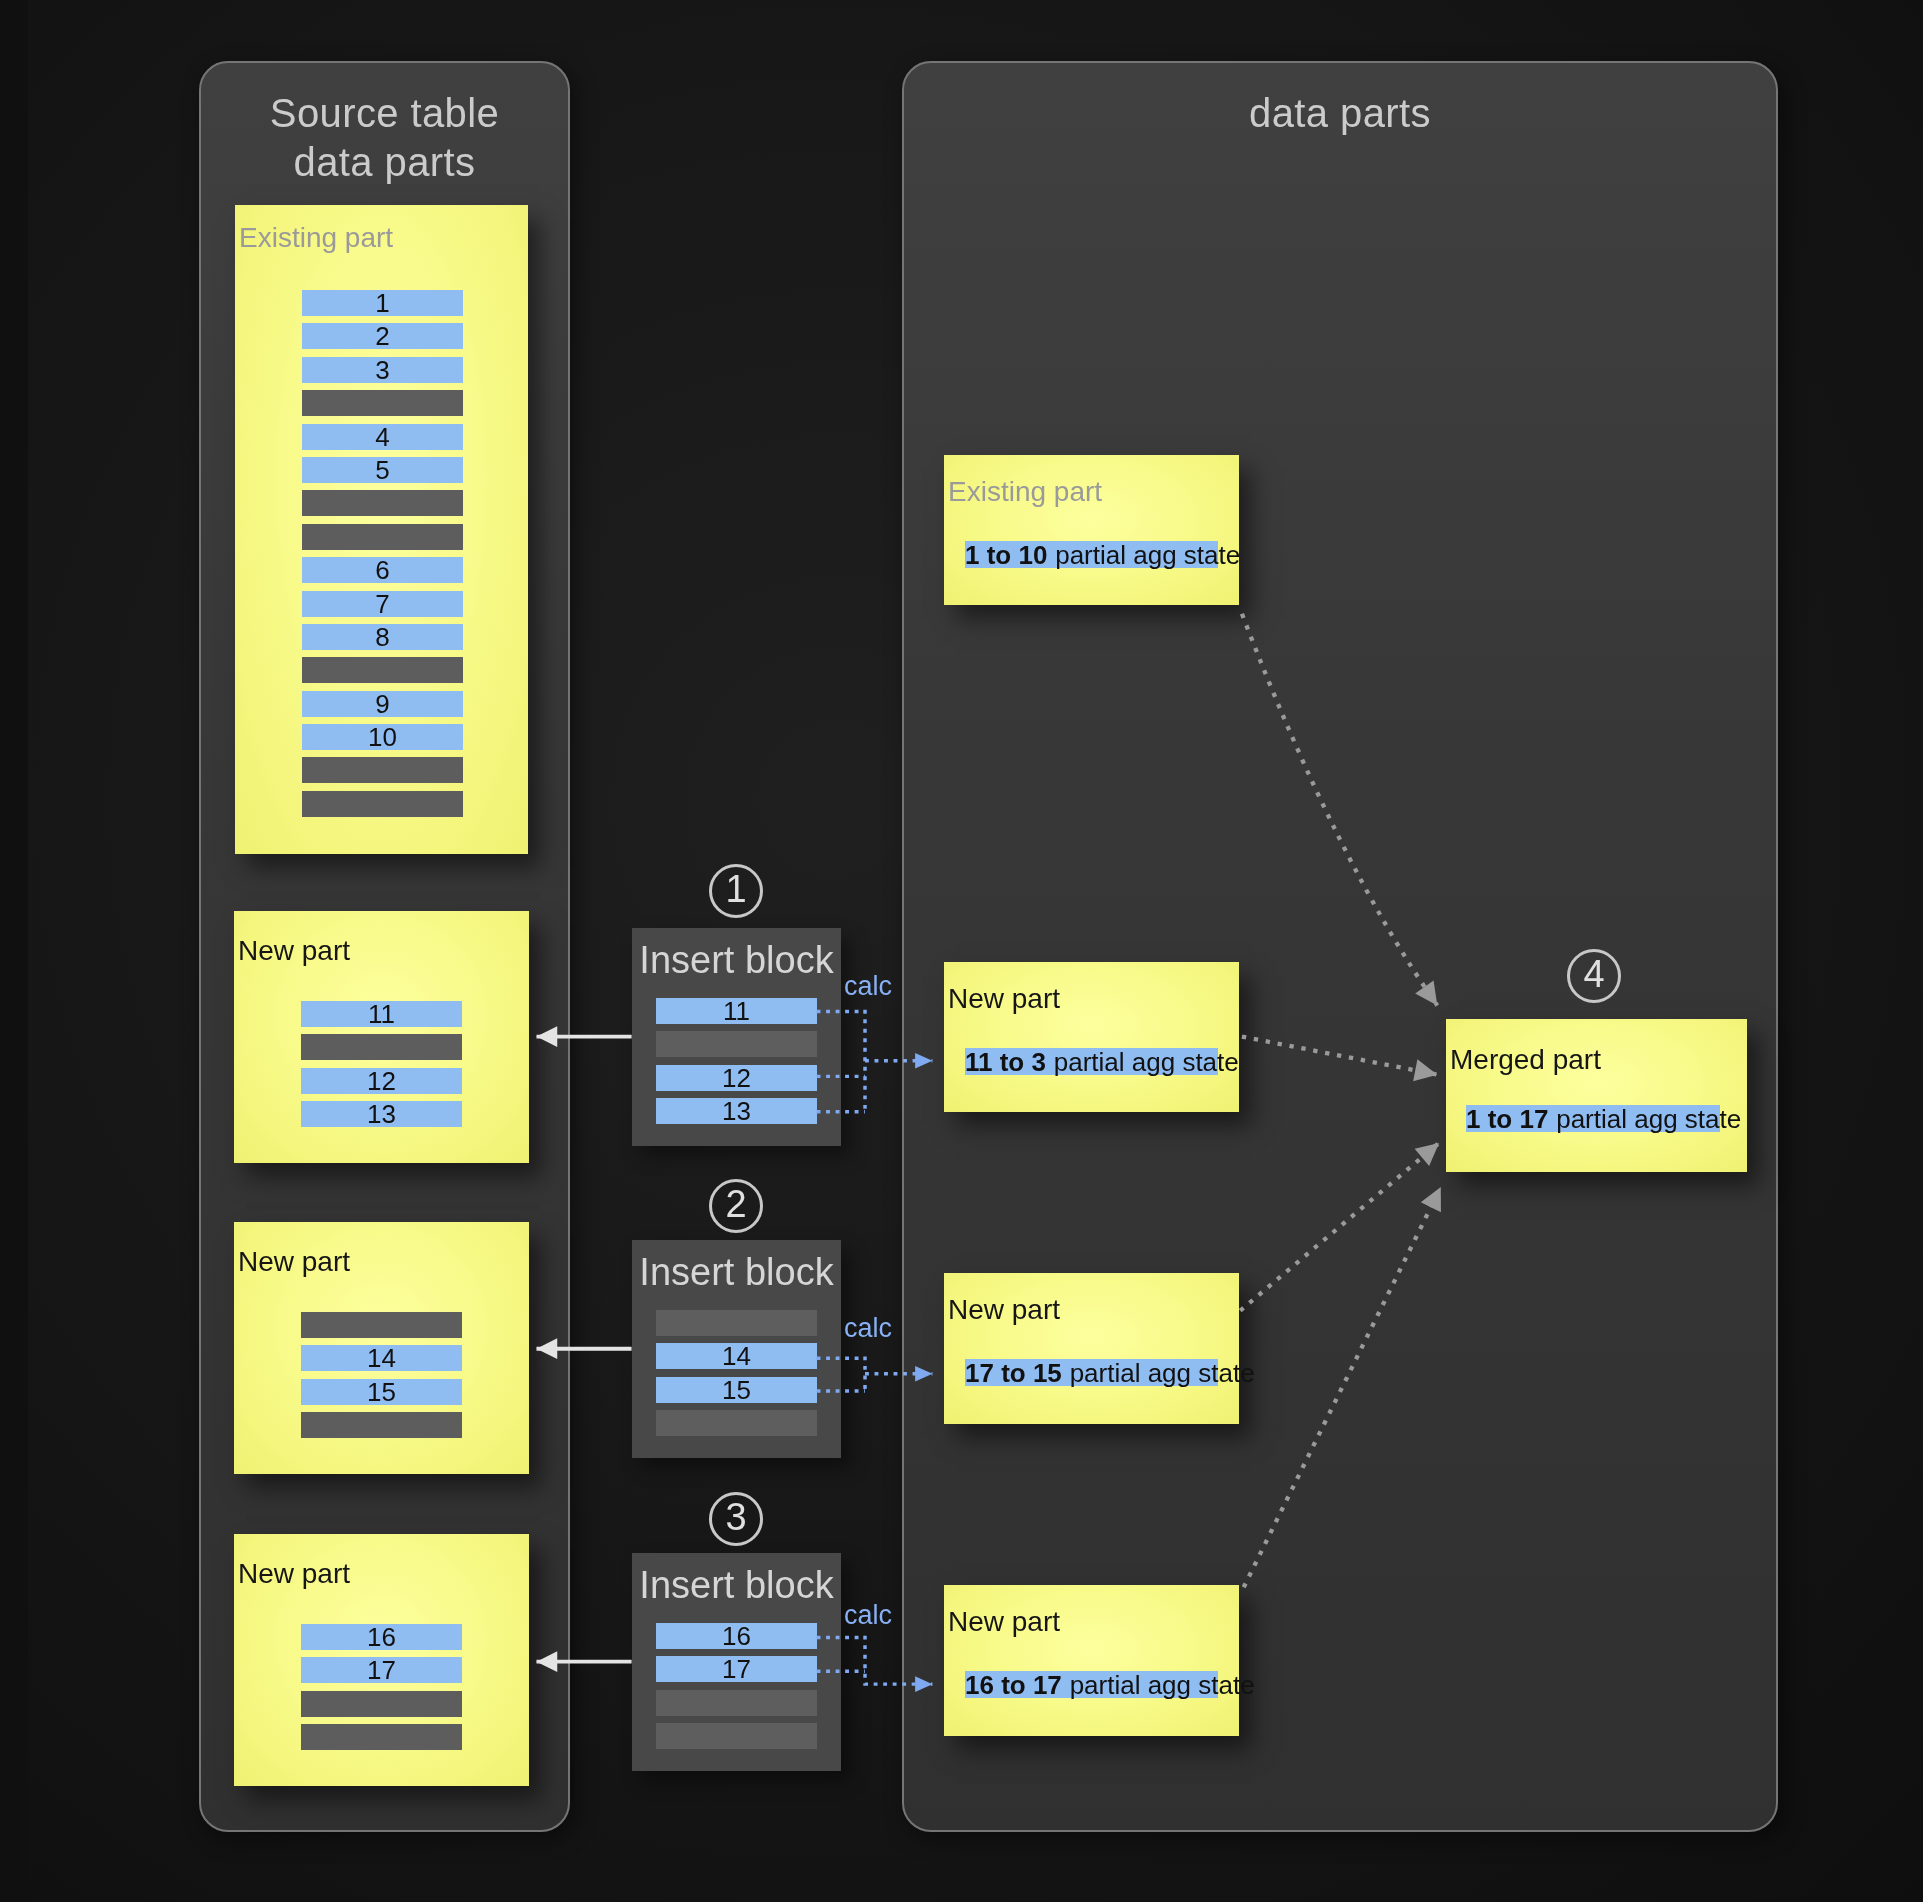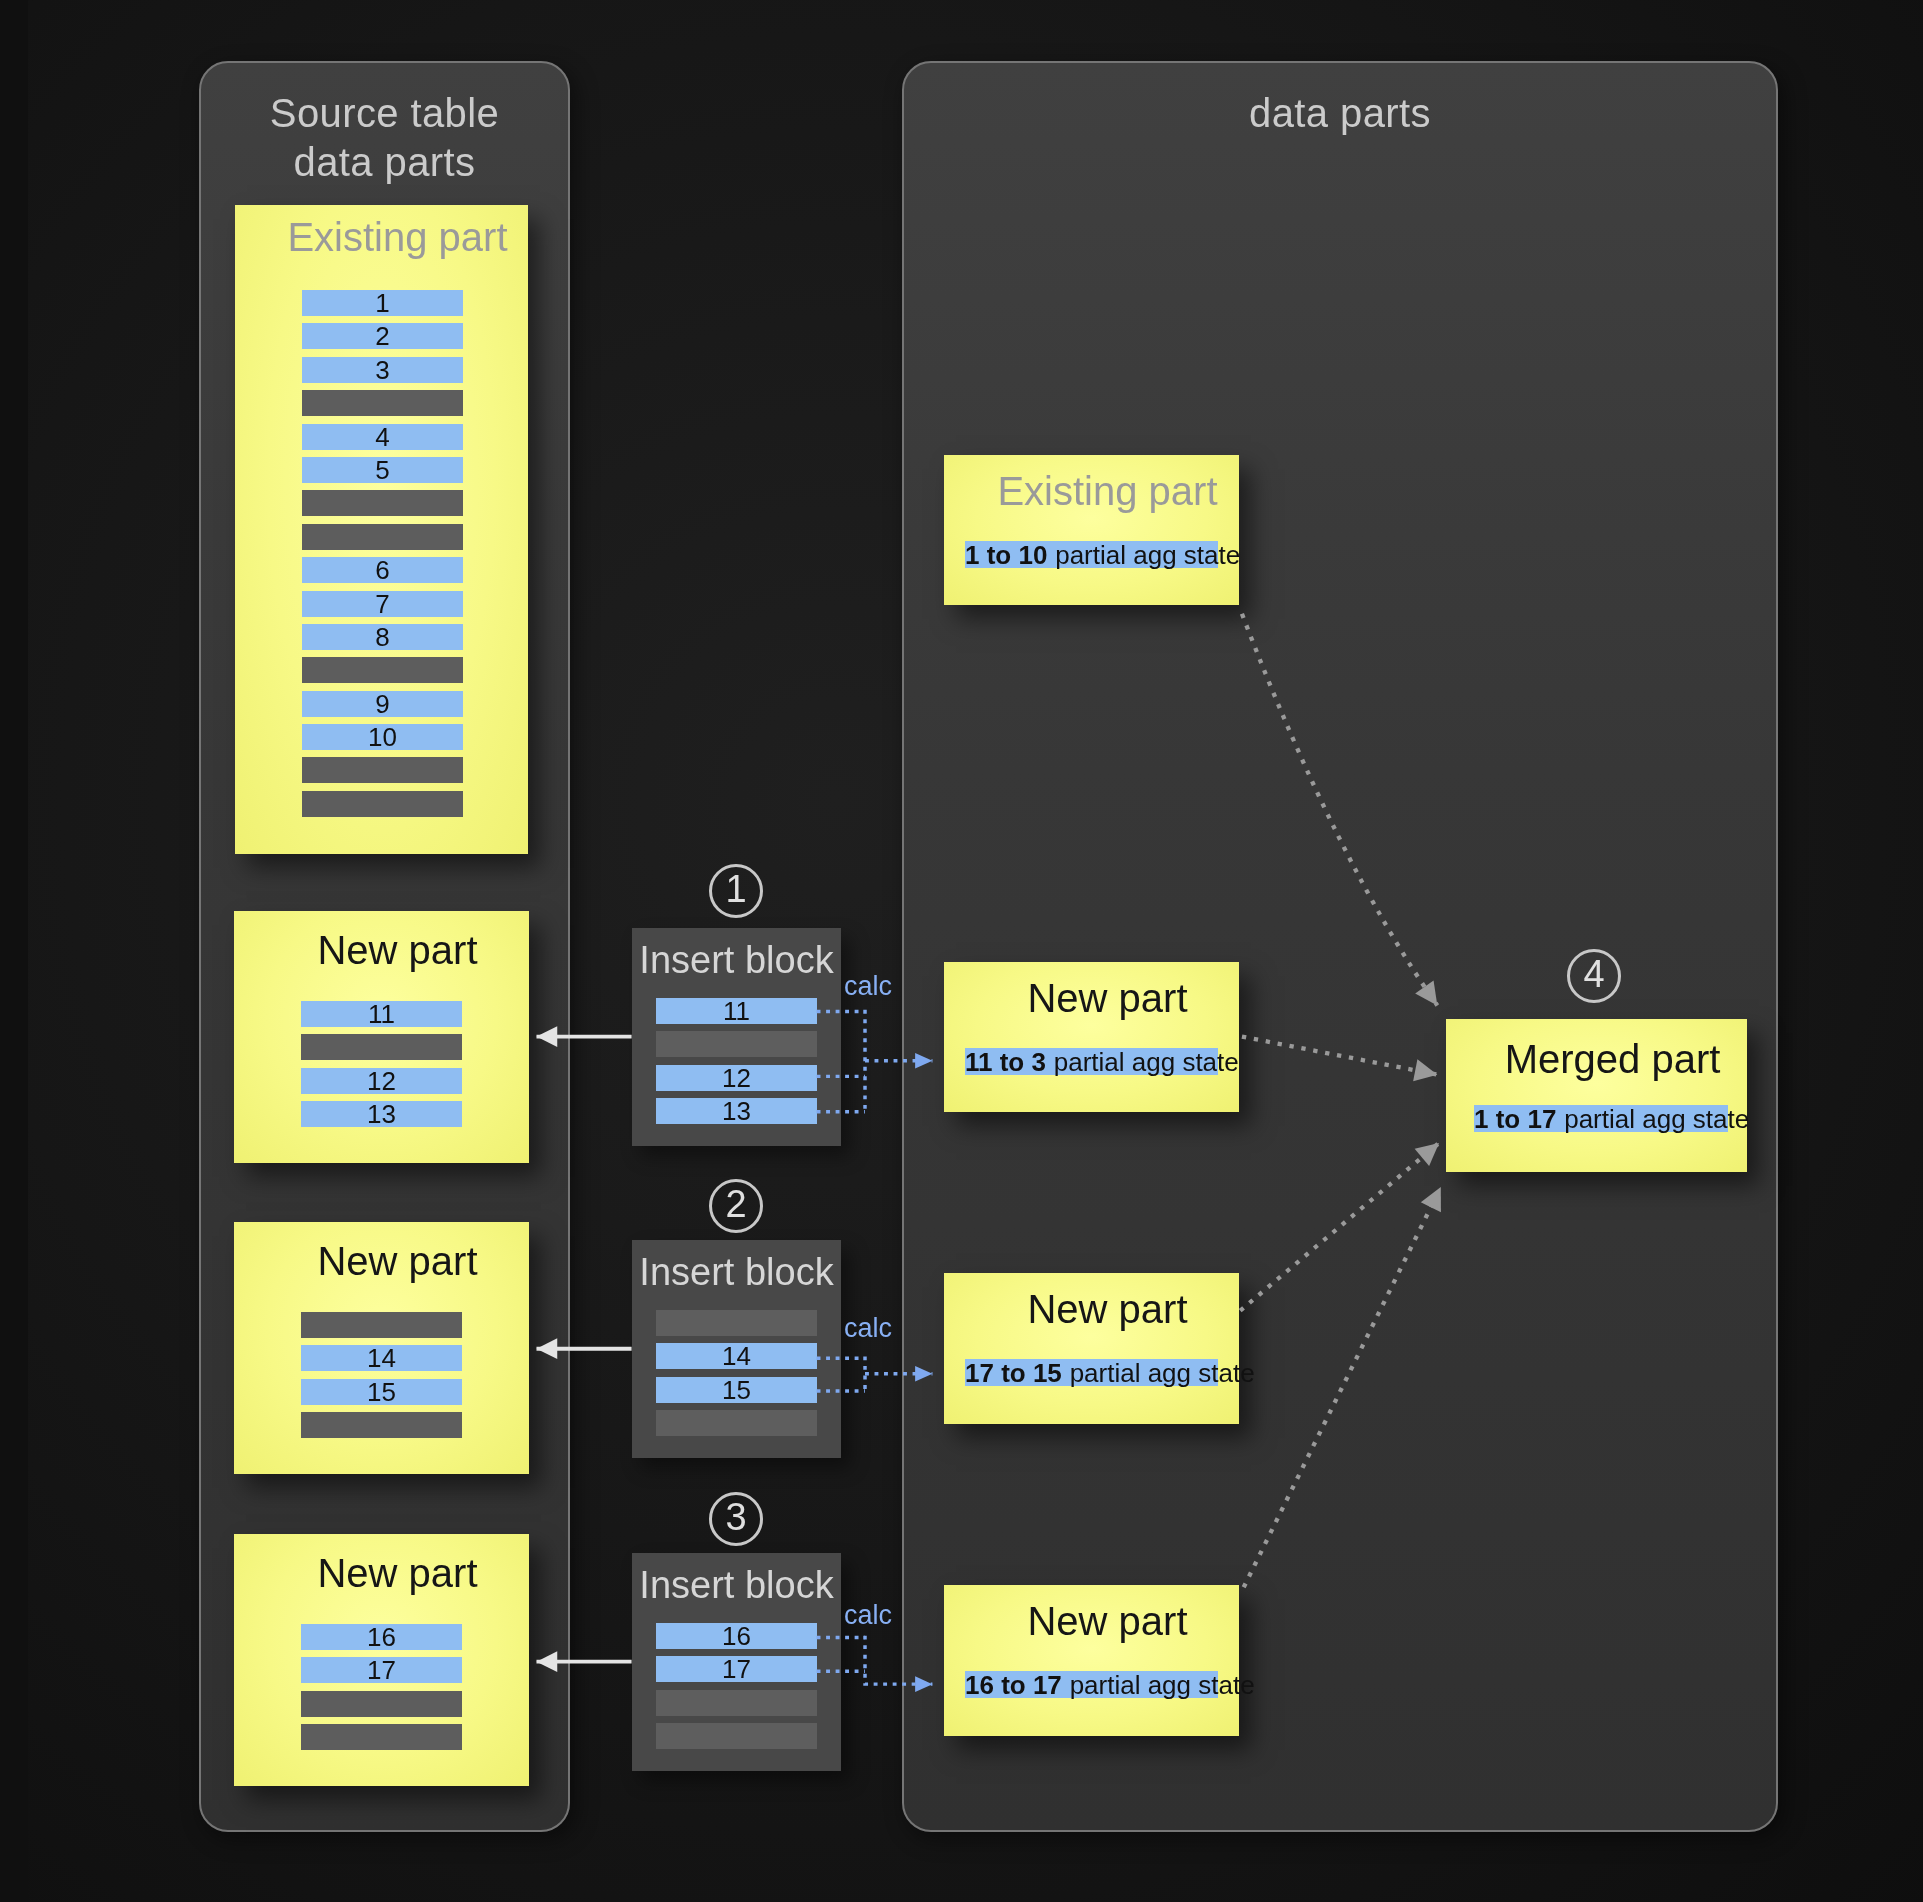--- a/index.html
+++ b/index.html
@@ -17,21 +17,21 @@
   }
   .panel-title{
     position:absolute;top:26px;left:0;width:100%;text-align:center;
     font-size:40px;line-height:49px;color:#cbcbcb;letter-spacing:0.4px;
   }
   .ybox{
     position:absolute;
     background:radial-gradient(ellipse at 50% 42%, #fdff9e 0%, #f7f986 55%, #eff172 100%);
     box-shadow:12px 14px 22.5px rgba(0,0,0,0.5);
   }
-  .part-title{position:absolute;left:16px;width:100%;text-align:center;font-size:40px;line-height:43px;}
+  .part-title{position:absolute;left:4px;width:100%;text-align:left;font-size:28px;line-height:43px;}
   .gray-t{color:#9a9a9a;}
   .black-t{color:#161616;}
   .rows{position:absolute;}
   .row{width:161px;height:26px;margin-bottom:7.4px;font-size:26px;line-height:27px;text-align:center;color:#111;}
   .row.blue{background:#8fbdf2;}
   .row.gray{background:#5d5d5d;}
   .iblock{
     position:absolute;left:604px;width:209px;height:218px;background:#484848;
     box-shadow:8.6px 10.4px 17.3px rgba(0,0,0,0.4);
   }
@@ -179,21 +179,21 @@
   </div>
   <div class="ybox" style="left:916px;top:1585px;width:295px;height:151px;">
     <div class="part-title black-t" style="top:14.7px;">New part</div>
     <div class="hl">
       <span class="rng">16 to 17</span><span class="rest">partial agg state</span>
     </div>
   </div>
 
   <div class="ybox" style="left:1418px;top:1019px;width:294px;height:153px;padding-left:7px;">
     <div class="part-title black-t" style="top:19px;">Merged part</div>
-    <div class="hl" style="top:86px;left:28px;width:254px;">
+    <div class="hl" style="top:86px;left:20px;width:254px;">
       <span class="rng">1 to 17</span><span class="rest">partial agg state</span>
     </div>
   </div>
 
   <svg class="connectors" width="1923" height="1902" viewBox="0 0 2224 2200">
     <defs>
       <marker id="mw" markerUnits="userSpaceOnUse" markerWidth="28" markerHeight="28" refX="26" refY="14" orient="auto">
         <path d="M2,2 L26,14 L2,26 Z" fill="#e4e4e4"></path>
       </marker>
       <marker id="mb" markerUnits="userSpaceOnUse" markerWidth="24" markerHeight="22" refX="22" refY="11" orient="auto">

